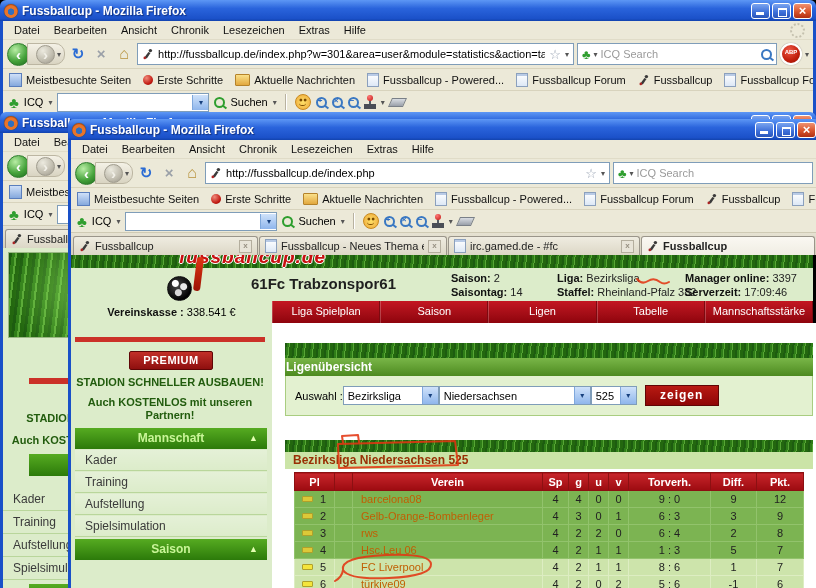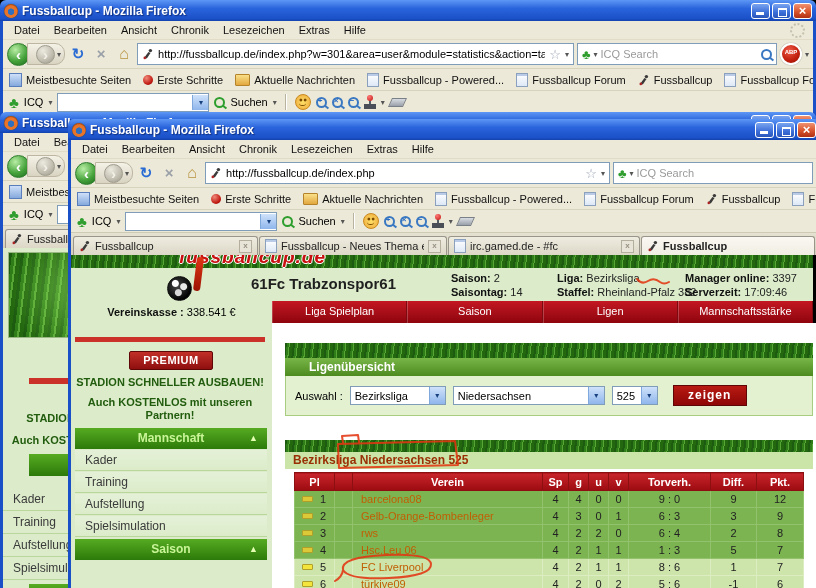--- a/index.html
+++ b/index.html
@@ -103,22 +103,22 @@
     border:1px solid #5f0606;border-radius:2px;color:#fff;font-weight:bold;font-size:11px;text-align:center;line-height:17px;letter-spacing:.5px}
   .promo{position:absolute;left:2px;width:194px;text-align:center;font-weight:bold;font-size:11px;color:#225c0e;line-height:13px}
   .shead{position:absolute;left:4px;width:192px;height:21px;background:linear-gradient(#56ab21,#2c7a0a);
     text-align:center;font-weight:bold;font-size:12px;color:#c9f598;line-height:21px}
   .shead .arr{position:absolute;right:9px;top:0;font-size:9px;color:#e4ffb2}
   .sitem{position:absolute;left:4px;width:192px;height:21px;line-height:21px;padding-left:10px;box-sizing:border-box;
     font-size:12px;color:#3a3a3a;border-bottom:1px solid #b9d69b;background:linear-gradient(rgba(255,255,255,.25),rgba(255,255,255,0))}
   .mainarea{left:201px;top:68px;right:0;bottom:0;background:#fff}
   .panel{position:absolute;left:13px;width:528px}
   .pgrass{height:15px}
-  .p1t{height:18px;background:linear-gradient(#79b648,#4d8a20);color:#fff;font-weight:bold;font-size:12px;line-height:18px;padding:0 24px}
-  .p1c{height:40px;background:#e3f1d0;border:1px solid #a9cd80;border-top:none;display:flex;align-items:center;padding:0 9px;gap:7px;box-sizing:border-box}
+  .p1t{height:18px;background:linear-gradient(#79b648,#4d8a20);color:#fff;font-weight:bold;font-size:12px;line-height:18px;padding:0 1px}
+  .p1c{height:40px;background:#e3f1d0;border:1px solid #a9cd80;border-top:none;display:flex;align-items:center;padding:0 9px;box-sizing:border-box}
   .xpsel{display:inline-flex;height:19px;background:#fff;border:1px solid #7f9db9;align-items:center;box-sizing:border-box}
   .xpsel .xv{padding:0 4px;font-size:11px;white-space:nowrap;overflow:hidden;flex:1}
   .xpsel .xb{width:15px;align-self:stretch;background:linear-gradient(#cfe2fa,#8fb6ec);border-left:1px solid #7fa8dc;color:#17407e;font-size:8px;text-align:center;line-height:17px}
   .zeigen{width:72px;height:19px;background:linear-gradient(#b81a12,#8e0606);border:1px solid #5f0505;color:#fff;
     font-weight:bold;font-size:12px;text-align:center;line-height:18px;letter-spacing:1px;margin-left:8px}
   .p2t{height:17px;background:#cbe4a7;color:#993005;font-weight:bold;font-size:12px;line-height:17px;padding:0 8px}
   .ltable{border-collapse:collapse;table-layout:fixed;width:509px;font-size:11px;margin:3px 0 0 9px}
   .ltable th{background:linear-gradient(#c8252b,#9c0b10);color:#fff;font-weight:bold;height:17px;border:1px solid #8c1012;padding:0}
   .ltable td{height:16px;text-align:center;color:#222;padding:0;border:1px solid #a3c87c}
   tr.dk td{background:#7cb452;border-color:#92c36c}
@@ -477,20 +477,21 @@
         <span class="statcol" style="left:380px"><b>Saison:</b> <span>2</span><br><b>Saisontag:</b> <span>14</span></span>
         <span class="statcol" style="left:486px"><b>Liga:</b> <span>Bezirksliga</span><br><b>Staffel:</b> <span>Rheinland-Pfalz 382</span></span>
         <span class="statcol" style="left:614px"><b>Manager online:</b> <span>3397</span><br><b>Serverzeit:</b> <span>17:09:46</span></span>
       </div>
       <div class="abs navrow">
         <div class="vkbox"><b>Vereinskasse :</b> <span>338.541 €</span></div>
         <div class="rnav">
           <div class="rbtn">Liga Spielplan</div>
           <div class="rbtn">Saison</div>
           <div class="rbtn">Ligen</div>
+          <div class="rbtn">Tabelle</div>
           <div class="rbtn">Mannschaftsstärke</div>
         </div>
       </div>
 
       <div class="abs leftcol">
         <div class="redbar"></div>
         <div class="premium">PREMIUM</div>
         <div class="promo" style="top:53px">STADION SCHNELLER AUSBAUEN!</div>
         <div class="promo" style="top:73px">Auch KOSTENLOS mit unseren Partnern!</div>
         <div class="shead" style="top:105px"><span>Mannschaft</span><span class="arr">▲</span></div>

